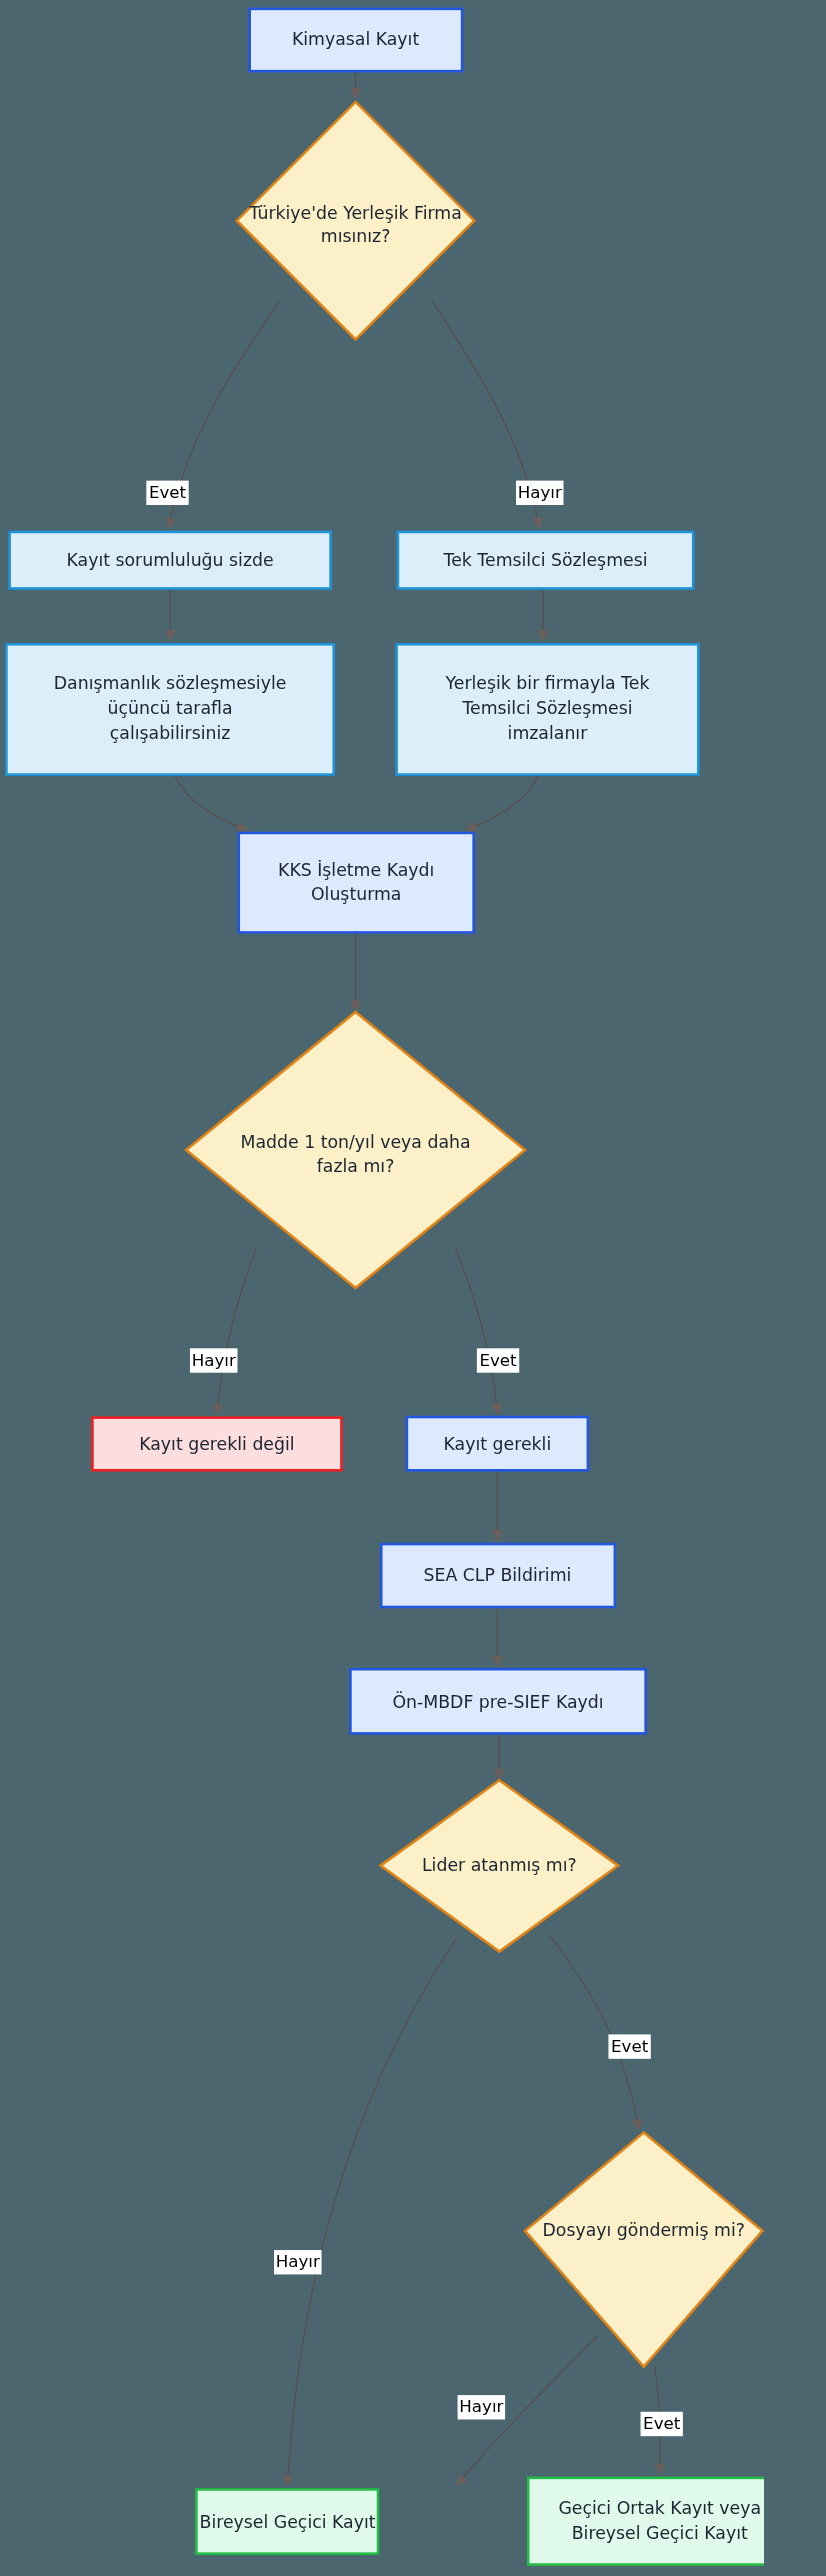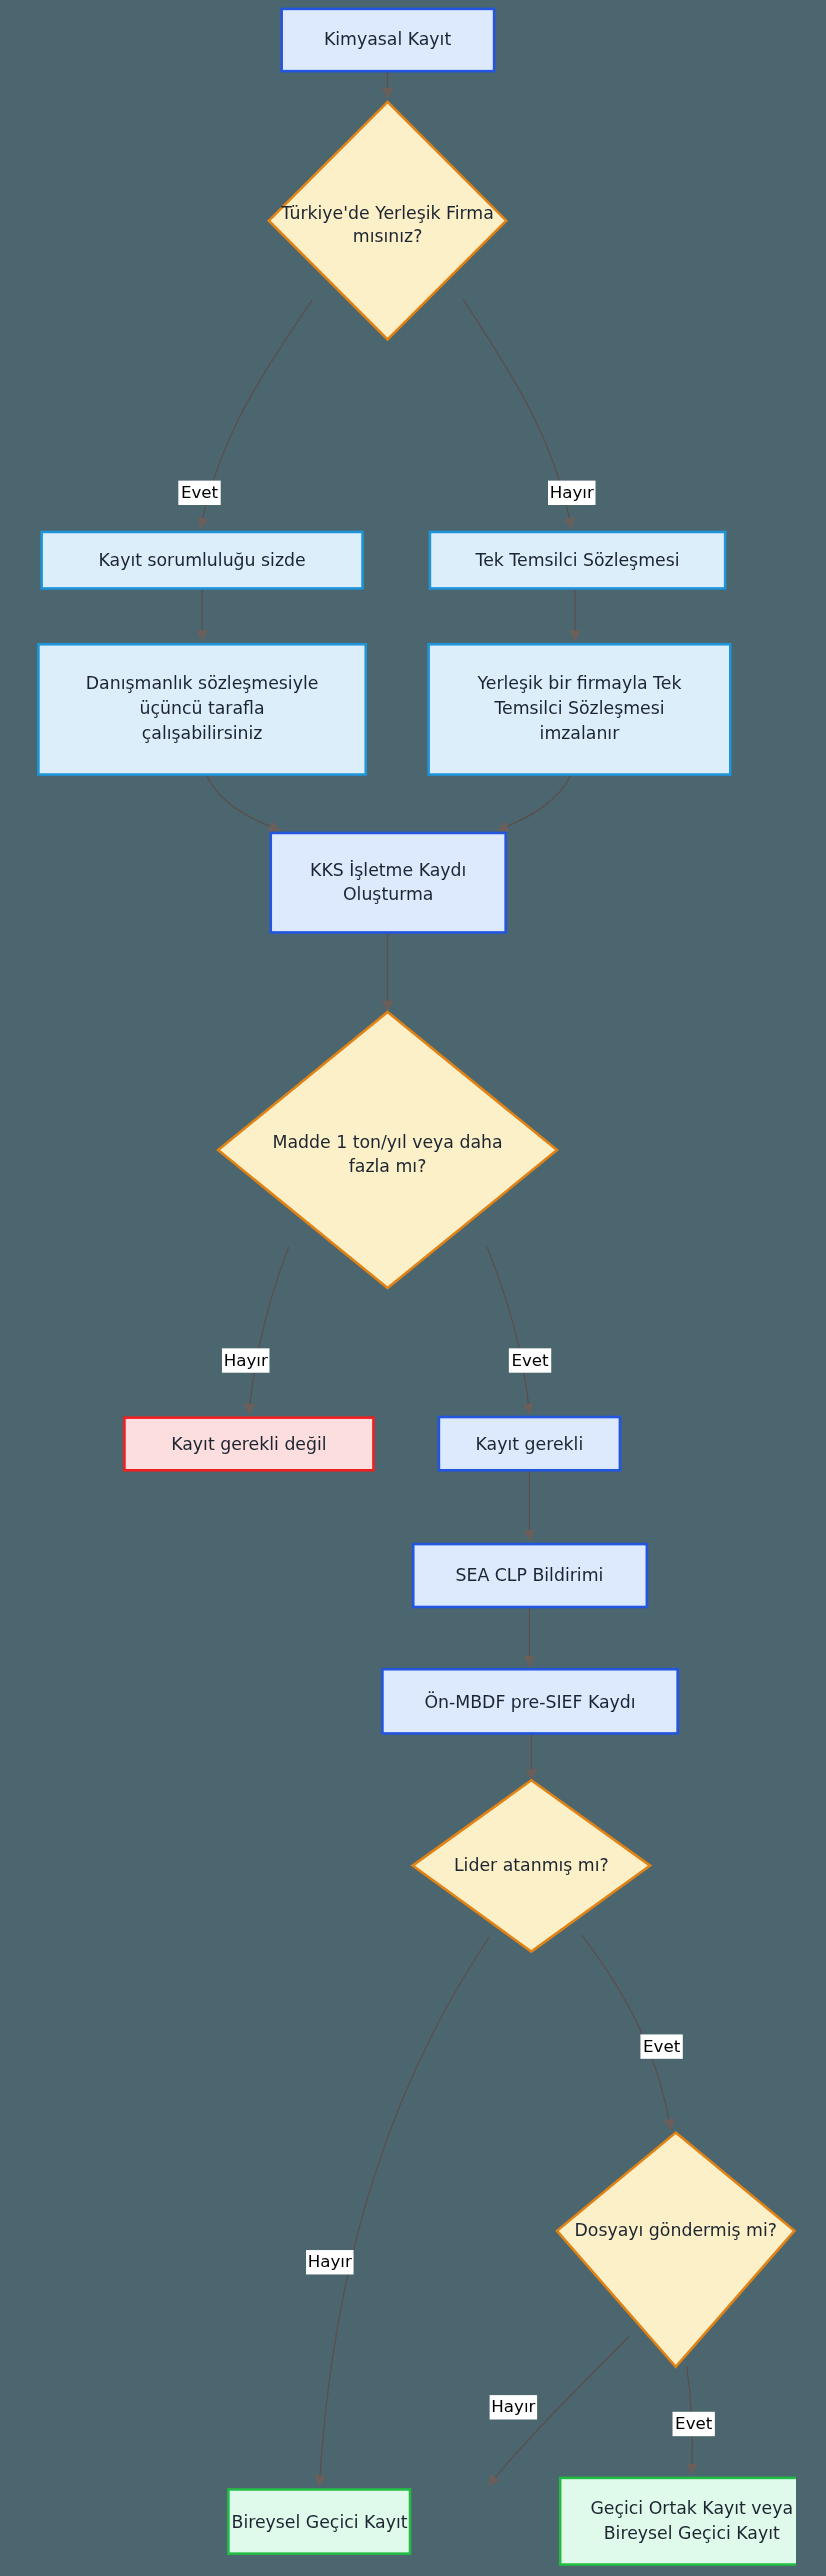--- a/index.html
+++ b/index.html
@@ -9,21 +9,20 @@
   }
   body {
     font-family: "DejaVu Sans", sans-serif;
   }
   #flowchart-root {
     position: relative;
     width: 764px;
     height: 2576px;
     background: #4c6670;
     overflow: hidden;
-    margin-left: 32px;
   }
   svg.flow-canvas {
     position: absolute;
     top: 0;
     left: 0;
     width: 826px;
     height: 2576px;
     display: block;
   }
   .node-text {

